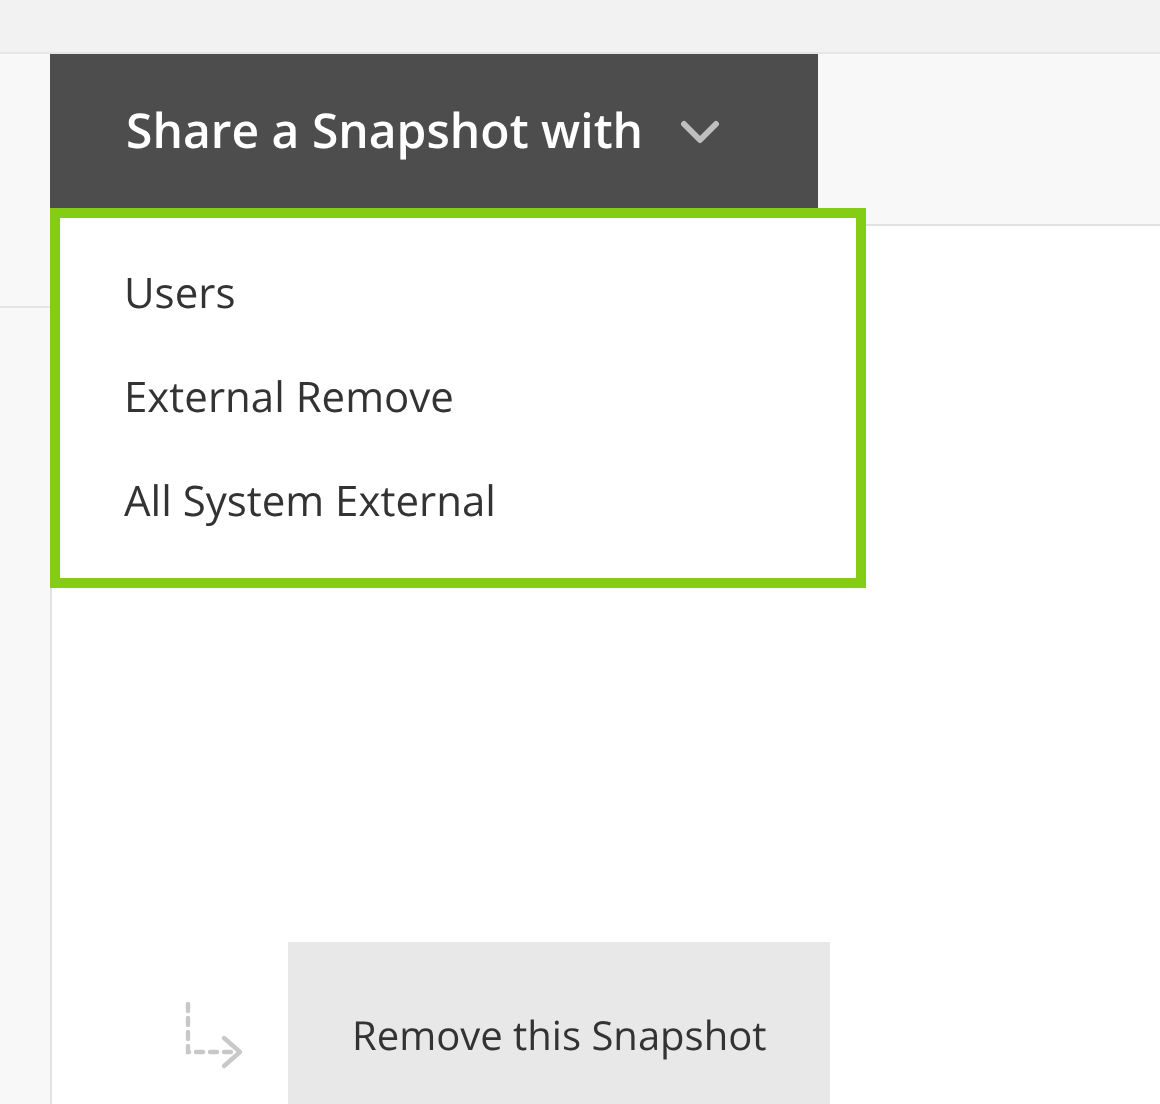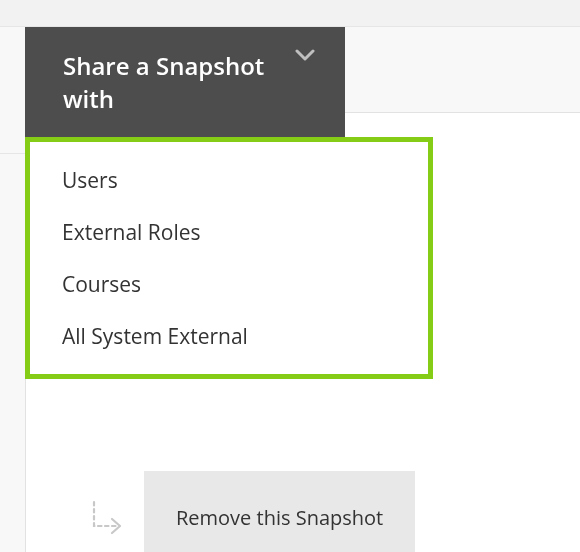--- a/index.html
+++ b/index.html
@@ -26,23 +26,24 @@
       left: 25px;
     }
     .dropdown-button {
       background: #4d4d4d;
       color: #fff;
       border: none;
       padding: 22px 30px 22px 38px;
       font-size: 24px;
       font-weight: 600;
       display: flex;
+      align-items: center;
       gap: 18px;
       cursor: pointer;
-      width: 320px;
+      width: 384px;
       text-align: left;
       font-family: inherit;
     }
     .chevron-down {
       display: inline-block;
       flex: 0 0 auto;
     }
     .chevron-down svg {
       display: block;
     }
@@ -129,22 +130,21 @@
   <button class="dropdown-button">
     <span>Share a Snapshot with</span>
     <span class="chevron-down">
       <svg width="20" height="12" viewBox="0 0 20 12">
         <polyline points="2,2 10,10 18,2" fill="none" stroke="#bfbfbf" stroke-width="3" stroke-linecap="round" stroke-linejoin="round"></polyline>
       </svg>
     </span>
   </button>
   <div class="dropdown-menu">
     <div class="menu-item">Users</div>
-    <div class="menu-item">External Roles</div>
-    <div class="menu-item">Courses</div>
+    <div class="menu-item">External Remove</div>
     <div class="menu-item">All System External</div>
   </div>
 </div>
 
 <div class="remove-row">
   <span class="indent-arrow">
     <svg width="36" height="40" viewBox="0 0 36 40">
       <polyline points="4,4 4,28 28,28" fill="none" stroke="#c8c8c8" stroke-width="2.2" stroke-dasharray="3.5 3.5" stroke-linecap="round"></polyline>
       <polyline points="22,21 30,28 22,35" fill="none" stroke="#c8c8c8" stroke-width="2.2" stroke-linecap="round" stroke-linejoin="round"></polyline>
     </svg>

